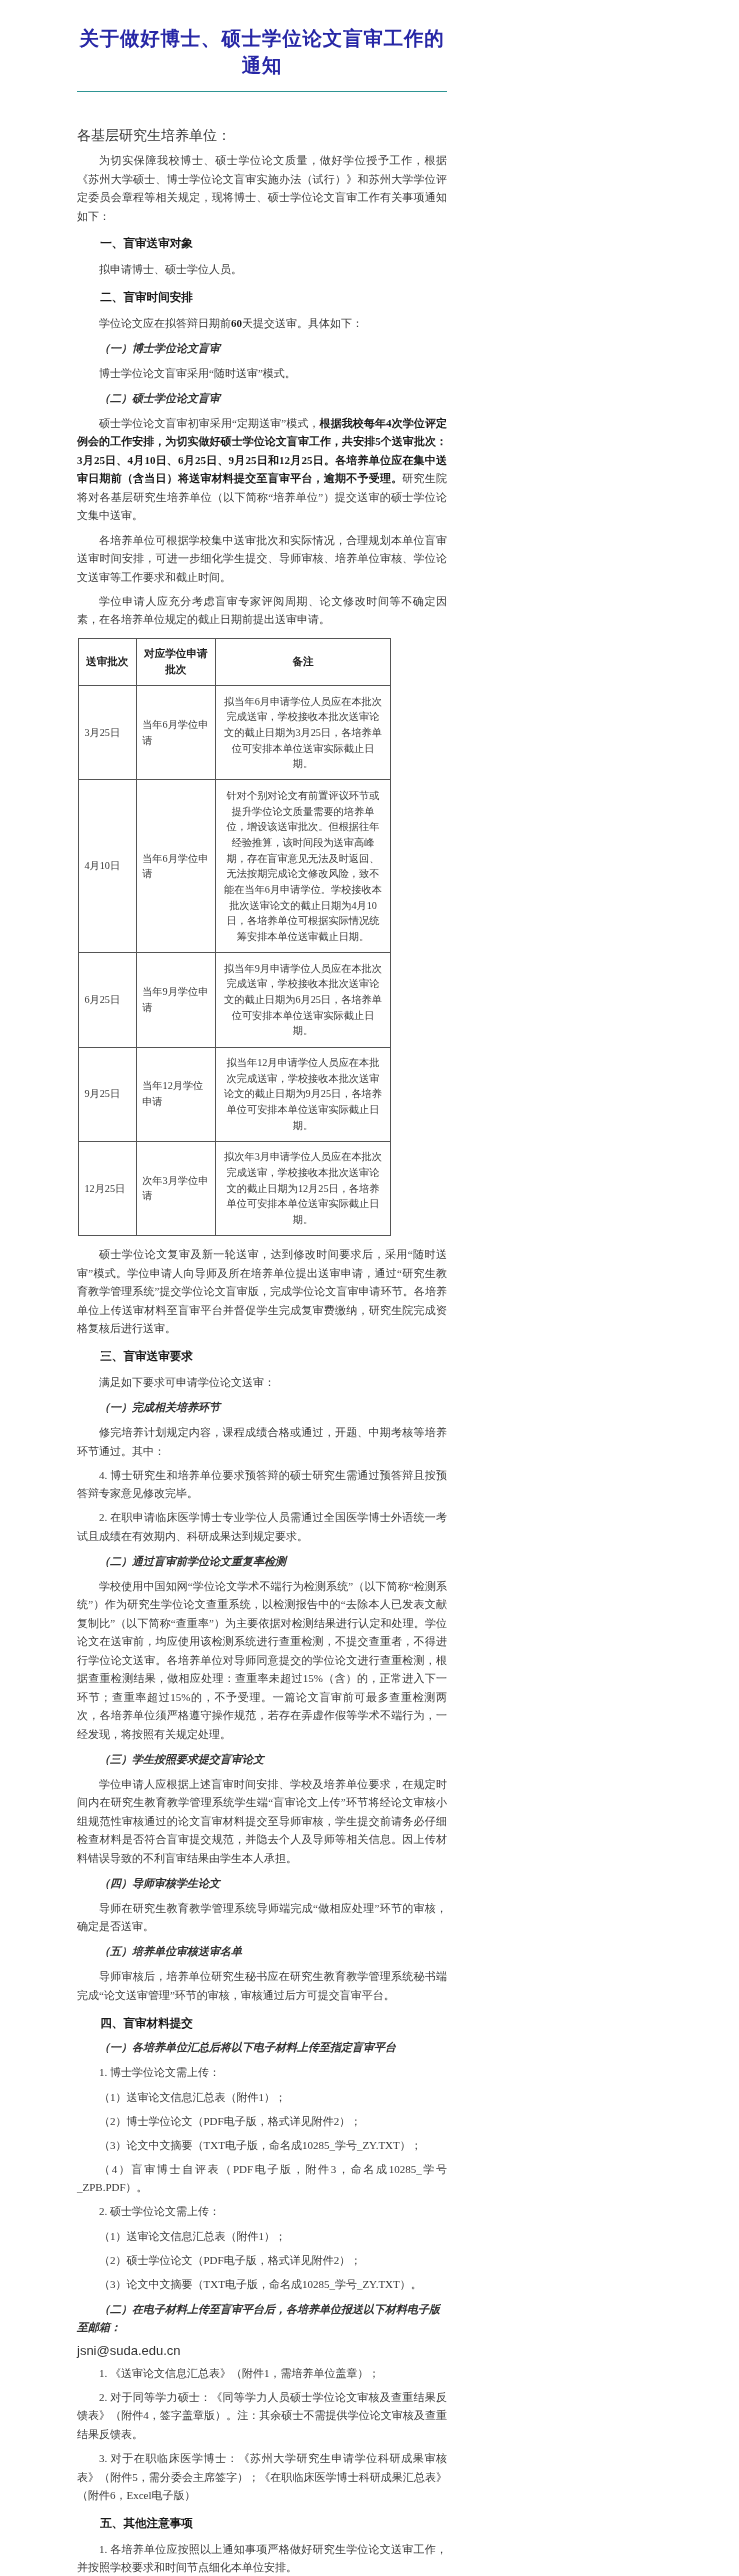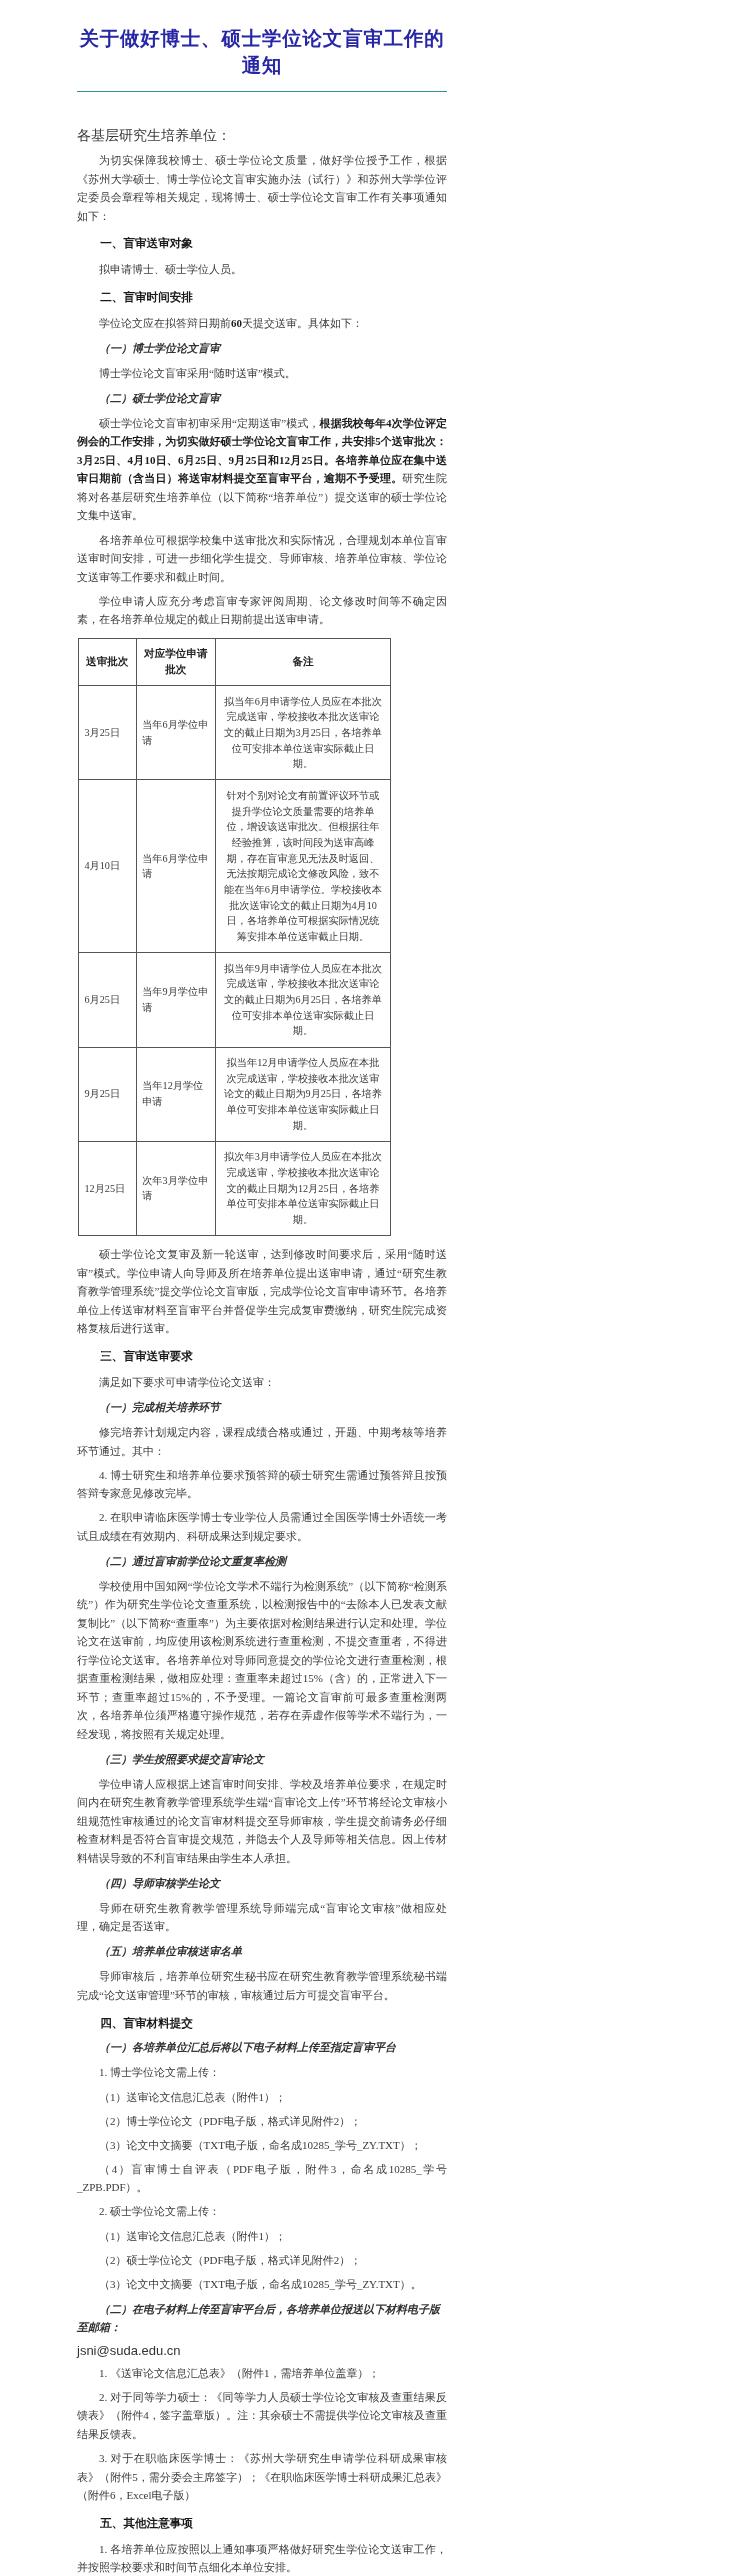--- a/index.html
+++ b/index.html
@@ -115,21 +115,21 @@
   <p class="para">4. 博士研究生和培养单位要求预答辩的硕士研究生需通过预答辩且按预答辩专家意见修改完毕。</p>
   <p class="para">2. 在职申请临床医学博士专业学位人员需通过全国医学博士外语统一考试且成绩在有效期内、科研成果达到规定要求。</p>
 
   <div class="h2">（二）通过盲审前学位论文重复率检测</div>
   <p class="para">学校使用中国知网“学位论文学术不端行为检测系统”（以下简称“检测系统”）作为研究生学位论文查重系统，以检测报告中的“去除本人已发表文献复制比”（以下简称“查重率”）为主要依据对检测结果进行认定和处理。学位论文在送审前，均应使用该检测系统进行查重检测，不提交查重者，不得进行学位论文送审。各培养单位对导师同意提交的学位论文进行查重检测，根据查重检测结果，做相应处理：查重率未超过15%（含）的，正常进入下一环节；查重率超过15%的，不予受理。一篇论文盲审前可最多查重检测两次，各培养单位须严格遵守操作规范，若存在弄虚作假等学术不端行为，一经发现，将按照有关规定处理。</p>
 
   <div class="h2">（三）学生按照要求提交盲审论文</div>
   <p class="para">学位申请人应根据上述盲审时间安排、学校及培养单位要求，在规定时间内在研究生教育教学管理系统学生端“盲审论文上传”环节将经论文审核小组规范性审核通过的论文盲审材料提交至导师审核，学生提交前请务必仔细检查材料是否符合盲审提交规范，并隐去个人及导师等相关信息。因上传材料错误导致的不利盲审结果由学生本人承担。</p>
 
   <div class="h2">（四）导师审核学生论文</div>
-  <p class="para">导师在研究生教育教学管理系统导师端完成“盲审论文审核”做相应处理，确定是否送审。</p>
+  <p class="para">导师在研究生教育教学管理系统导师端完成“做相应处理”环节的审核，确定是否送审。</p>
 
   <div class="h2">（五）培养单位审核送审名单</div>
   <p class="para">导师审核后，培养单位研究生秘书应在研究生教育教学管理系统秘书端完成“论文送审管理”环节的审核，审核通过后方可提交盲审平台。</p>
 
   <div class="h1">四、盲审材料提交</div>
   <div class="h2">（一）各培养单位汇总后将以下电子材料上传至指定盲审平台</div>
   <p class="para">1. 博士学位论文需上传：</p>
   <p class="para">（1）送审论文信息汇总表（附件1）；</p>
   <p class="para">（2）博士学位论文（PDF电子版，格式详见附件2）；</p>
   <p class="para">（3）论文中文摘要（TXT电子版，命名成10285_学号_ZY.TXT）；</p>

